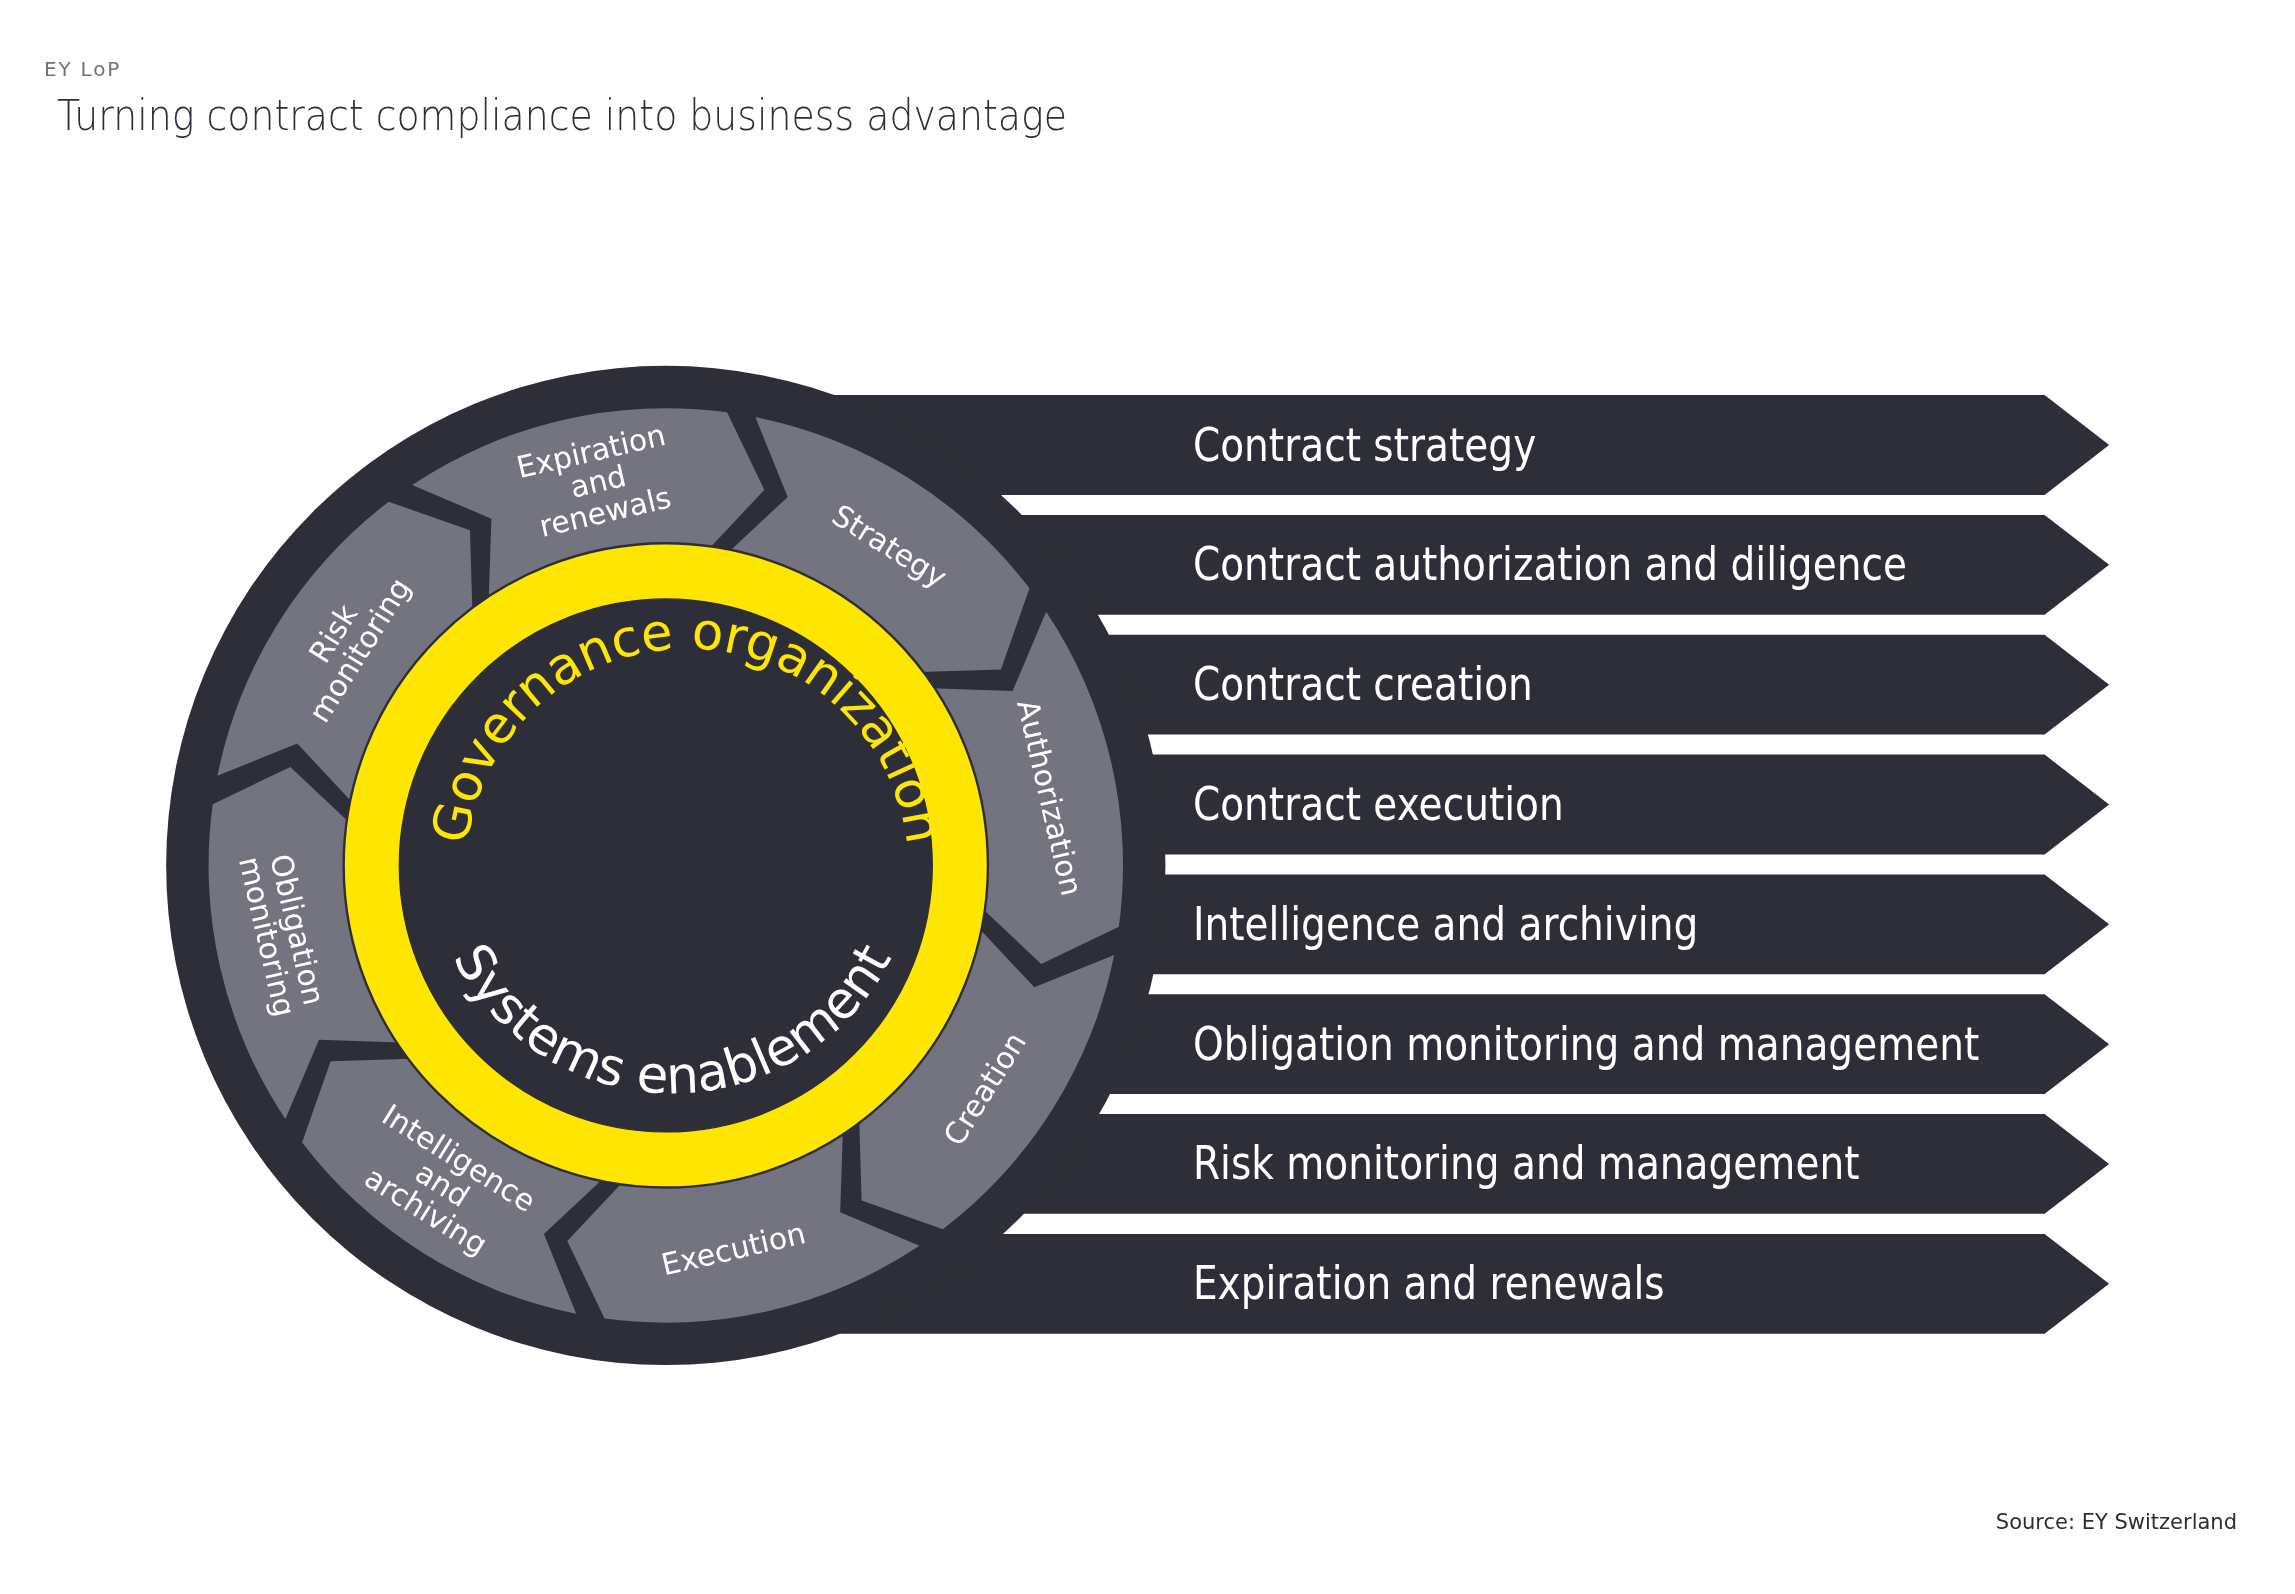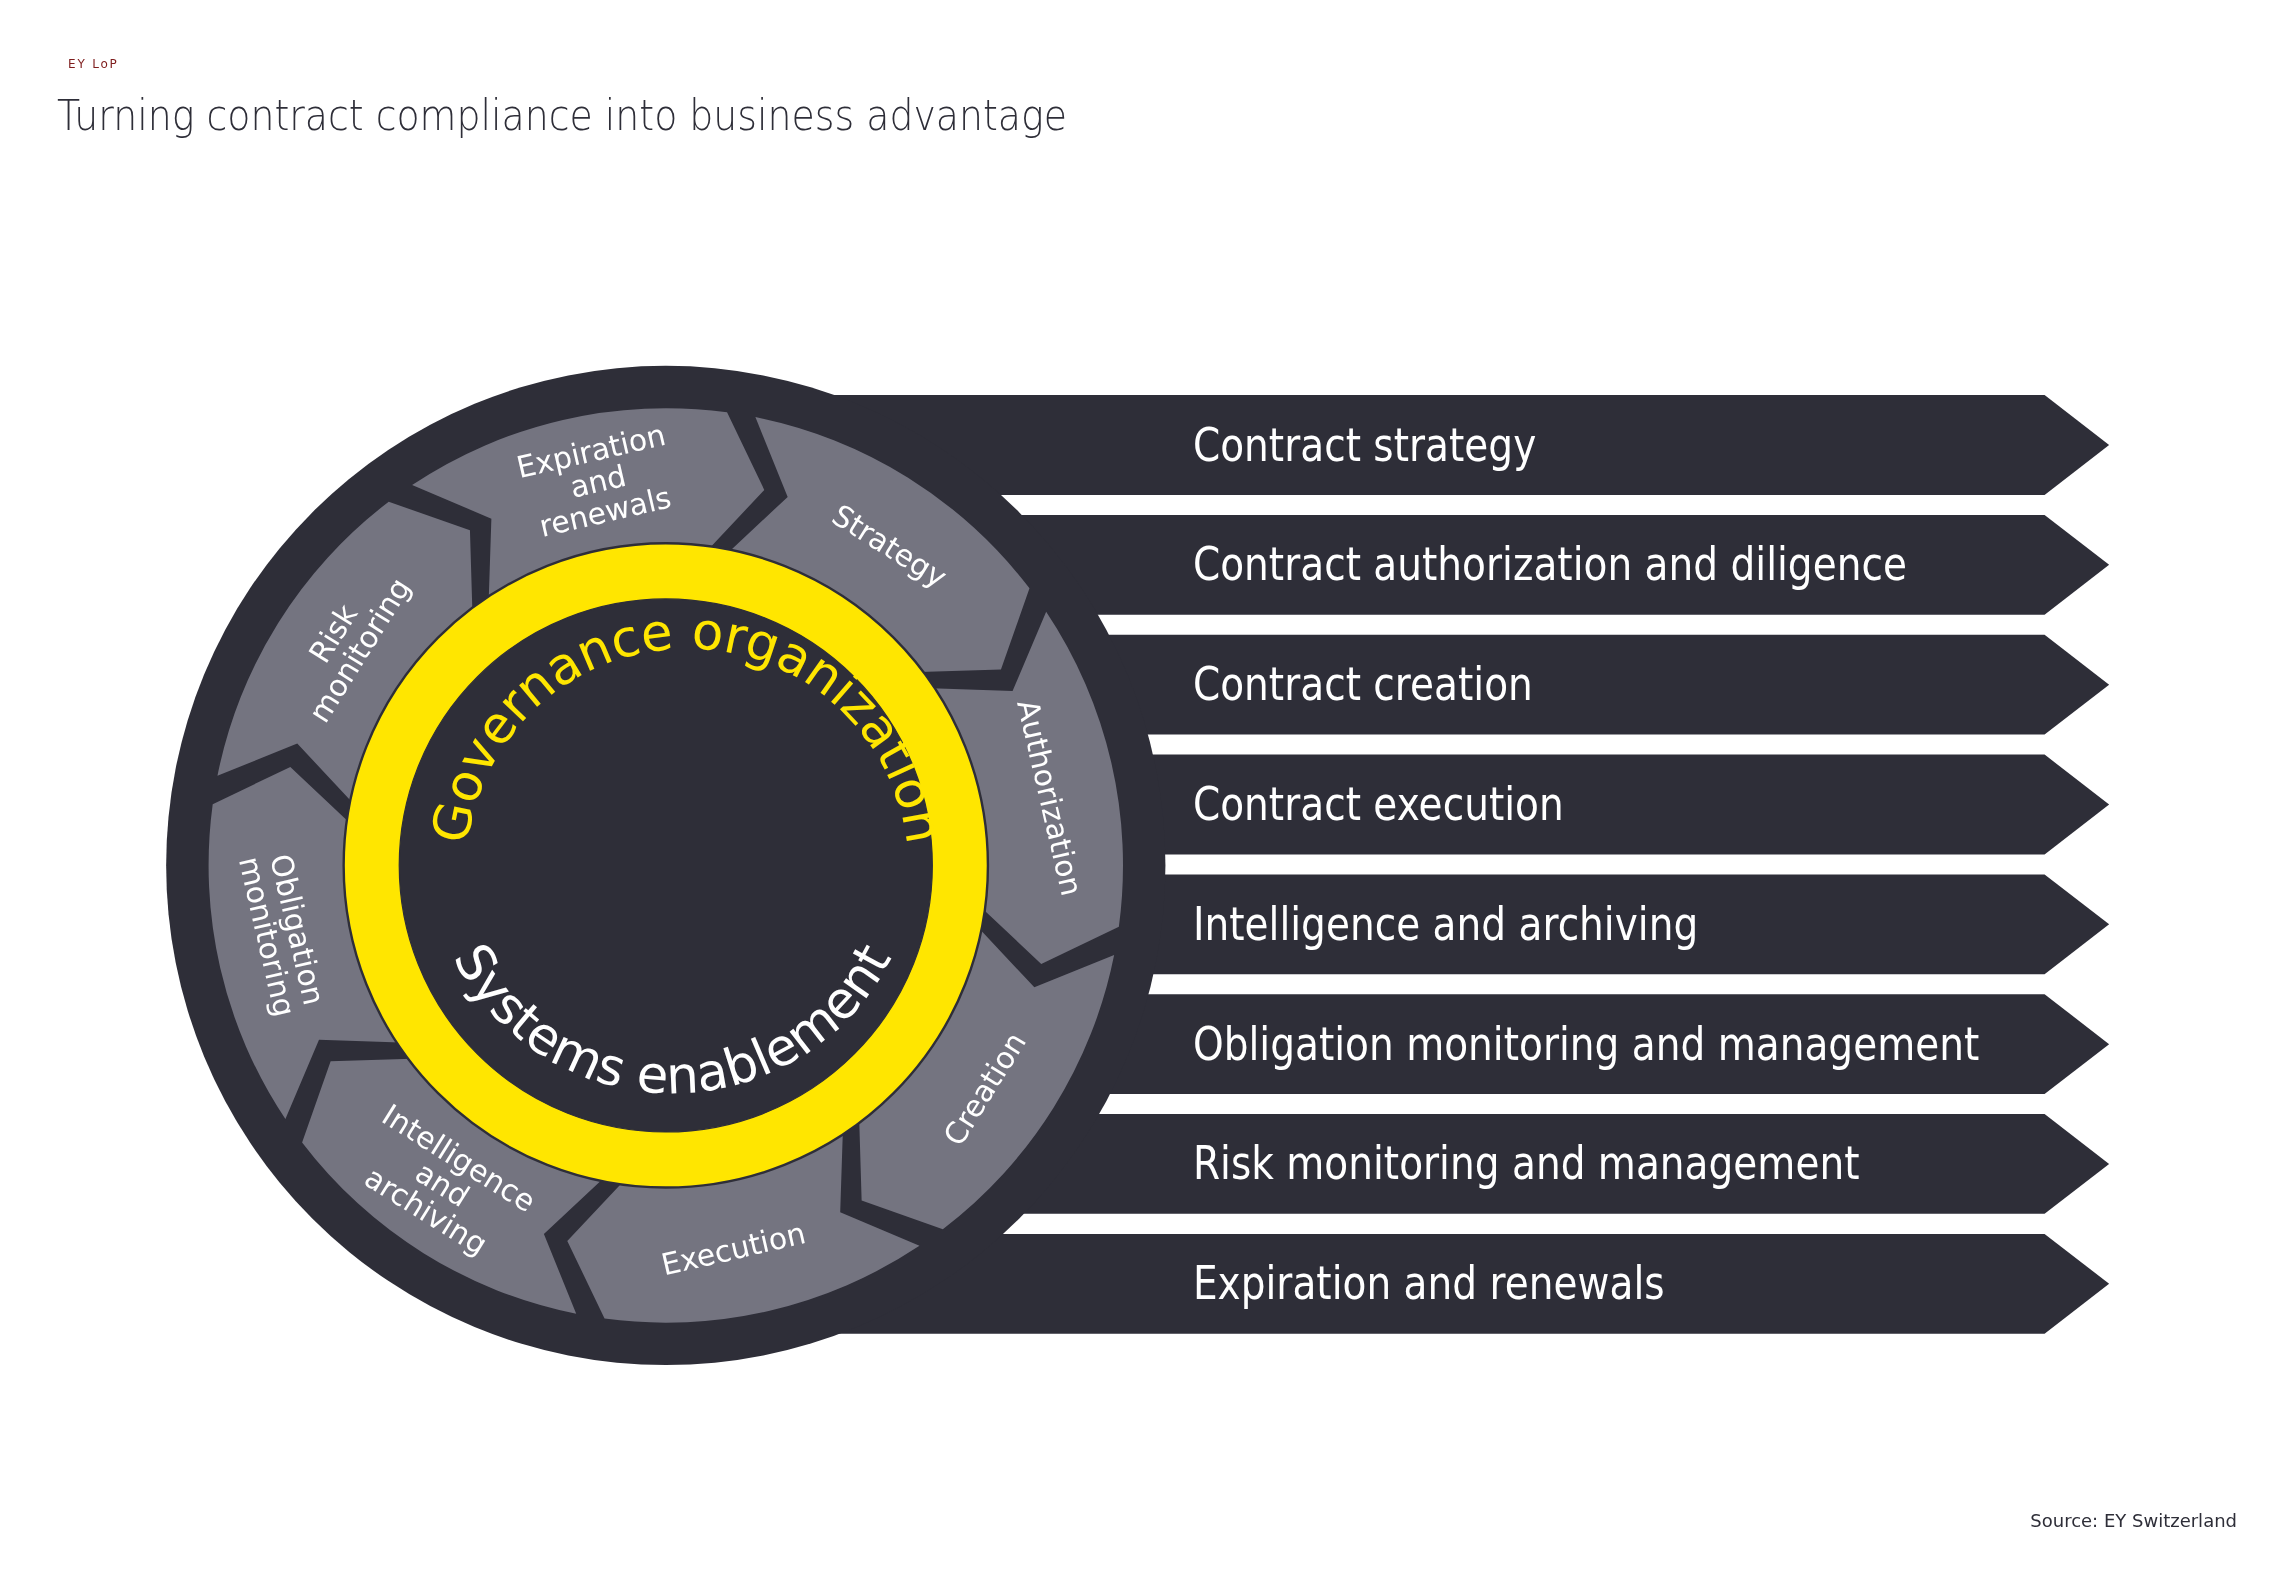--- a/index.html
+++ b/index.html
@@ -1,22 +1,22 @@
 <!DOCTYPE html>
 <html style="font-size:9.6px"><head>
   <meta charset="utf-8">
   <style>
     html, body { margin: 0; padding: 0; background: #ffffff; }
     body { width: 2295px; height: 1594px; position: relative; overflow: hidden;
            font-family: "DejaVu Sans", "Liberation Sans", sans-serif; color: #2e2e38; }
-    .eyebrow { position: absolute; left: 68px; top: 57px; font-size: 12px; color: #7f1d1d;
+    .eyebrow { position: absolute; left: 44px; top: 57px; font-size: 20px; color: #737373;
                letter-spacing: 1.8px; }
     .title { position: absolute; left: 57px; top: 90px; font-size: 43px; font-weight: 300;
              color: #2e2e38; transform: scaleX(0.88); transform-origin: left top; white-space: nowrap; }
-    .source { position: absolute; right: 58px; top: 1510px; font-size: 18px; color: #2e2e38; }
+    .source { position: absolute; right: 58px; top: 1510px; font-size: 21px; color: #2e2e38; }
     svg.diagram { position: absolute; left: 0; top: 0; }
     .arrow-label { fill: #ffffff; font-size: 76px; font-family: "DejaVu Sans", "Liberation Sans", sans-serif; }
     .seg-label { fill: #ffffff; font-size: 50px; font-family: "DejaVu Sans", "Liberation Sans", sans-serif; }
     .core-label { font-size: 86px; font-family: "DejaVu Sans", "Liberation Sans", sans-serif; }
   </style>
 </head>
 <body>
 
 <div class="eyebrow">EY LoP</div>
 <div class="title">Turning contract compliance into business advantage</div>

